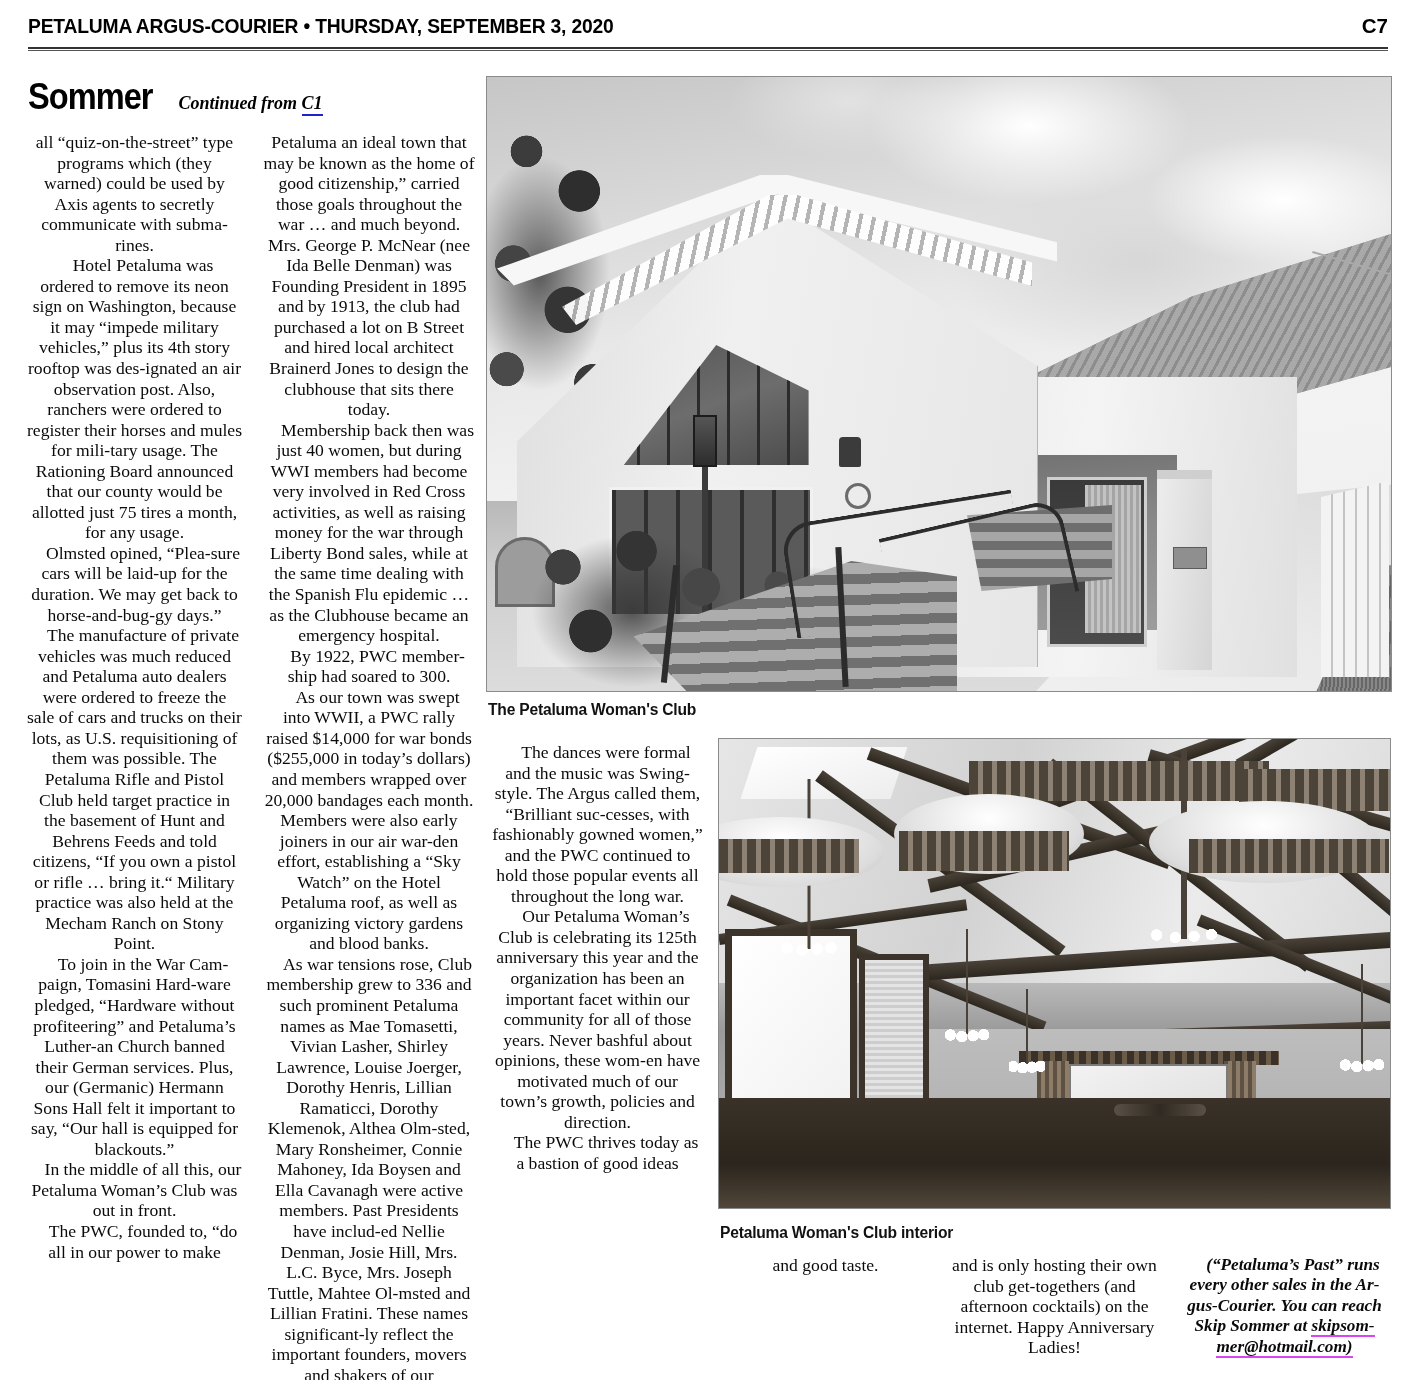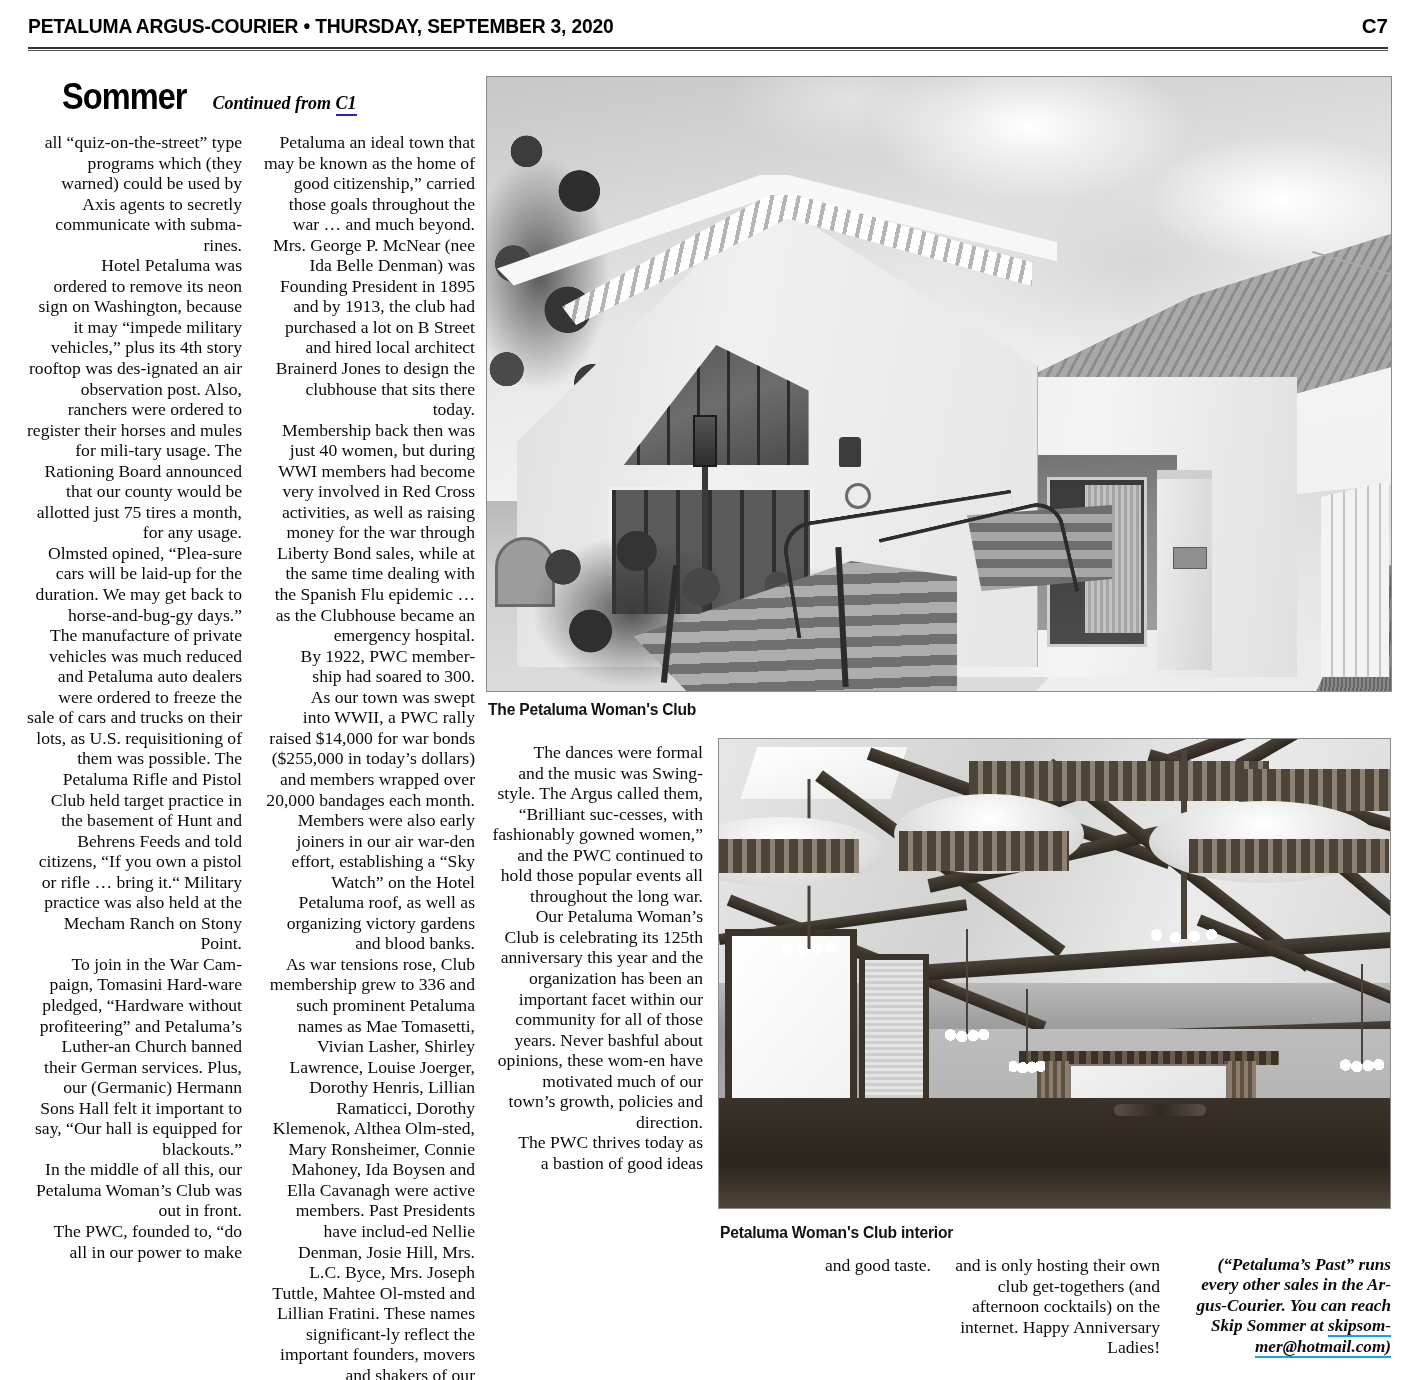--- a/index.html
+++ b/index.html
@@ -50,21 +50,20 @@
     border-bottom: 1px solid #555;
     box-sizing: border-box;
   }
 
   
   #jumpline {
     position: absolute;
     left: 28px; top: 76px;
     width: 440px;
     height: 40px;
-    margin-left: 34px;
   }
   #jump-name {
     font-family: "Liberation Sans", sans-serif;
     font-weight: bold;
     font-size: 37px;
     letter-spacing: -1.1px;
     transform: scaleX(0.88);
     transform-origin: left bottom;
     display: inline-block;
     vertical-align: baseline;
@@ -82,21 +81,21 @@
     border-bottom: 2.5px solid #2222cc;
     padding-bottom: 1px;
   }
 
   
   .bodycol {
     position: absolute;
     font-family: "Liberation Serif", serif;
     font-size: 17.6px;
     line-height: 20.55px;
-    text-align: right;
+    text-align: center;
     color: #0a0a0a;
     -webkit-font-smoothing: none;
   }
   .bodycol p {
     margin: 0;
     text-indent: 17px;
     hyphens: none;
   }
   .bodycol p.noind { text-indent: 0; }
 
@@ -107,21 +106,21 @@
   #col5 { left: 949px; top: 1255px; width: 211px; }
   #col6 { left: 1178px;top: 1255px; width: 213px; }
 
   #col6 {
     font-style: italic;
     font-weight: bold;
     font-size: 17.2px;
     line-height: 20.4px;
   }
   #col6 .lnk {
-    border-bottom: 2px solid #0ea5e9;
+    border-bottom: 2px solid #d946ef;
   }
 
   
   .photo-frame {
     position: absolute;
     border: 1px solid #8b8b8b;
     box-sizing: border-box;
     overflow: hidden;
     background: #cfcfcf;
   }

